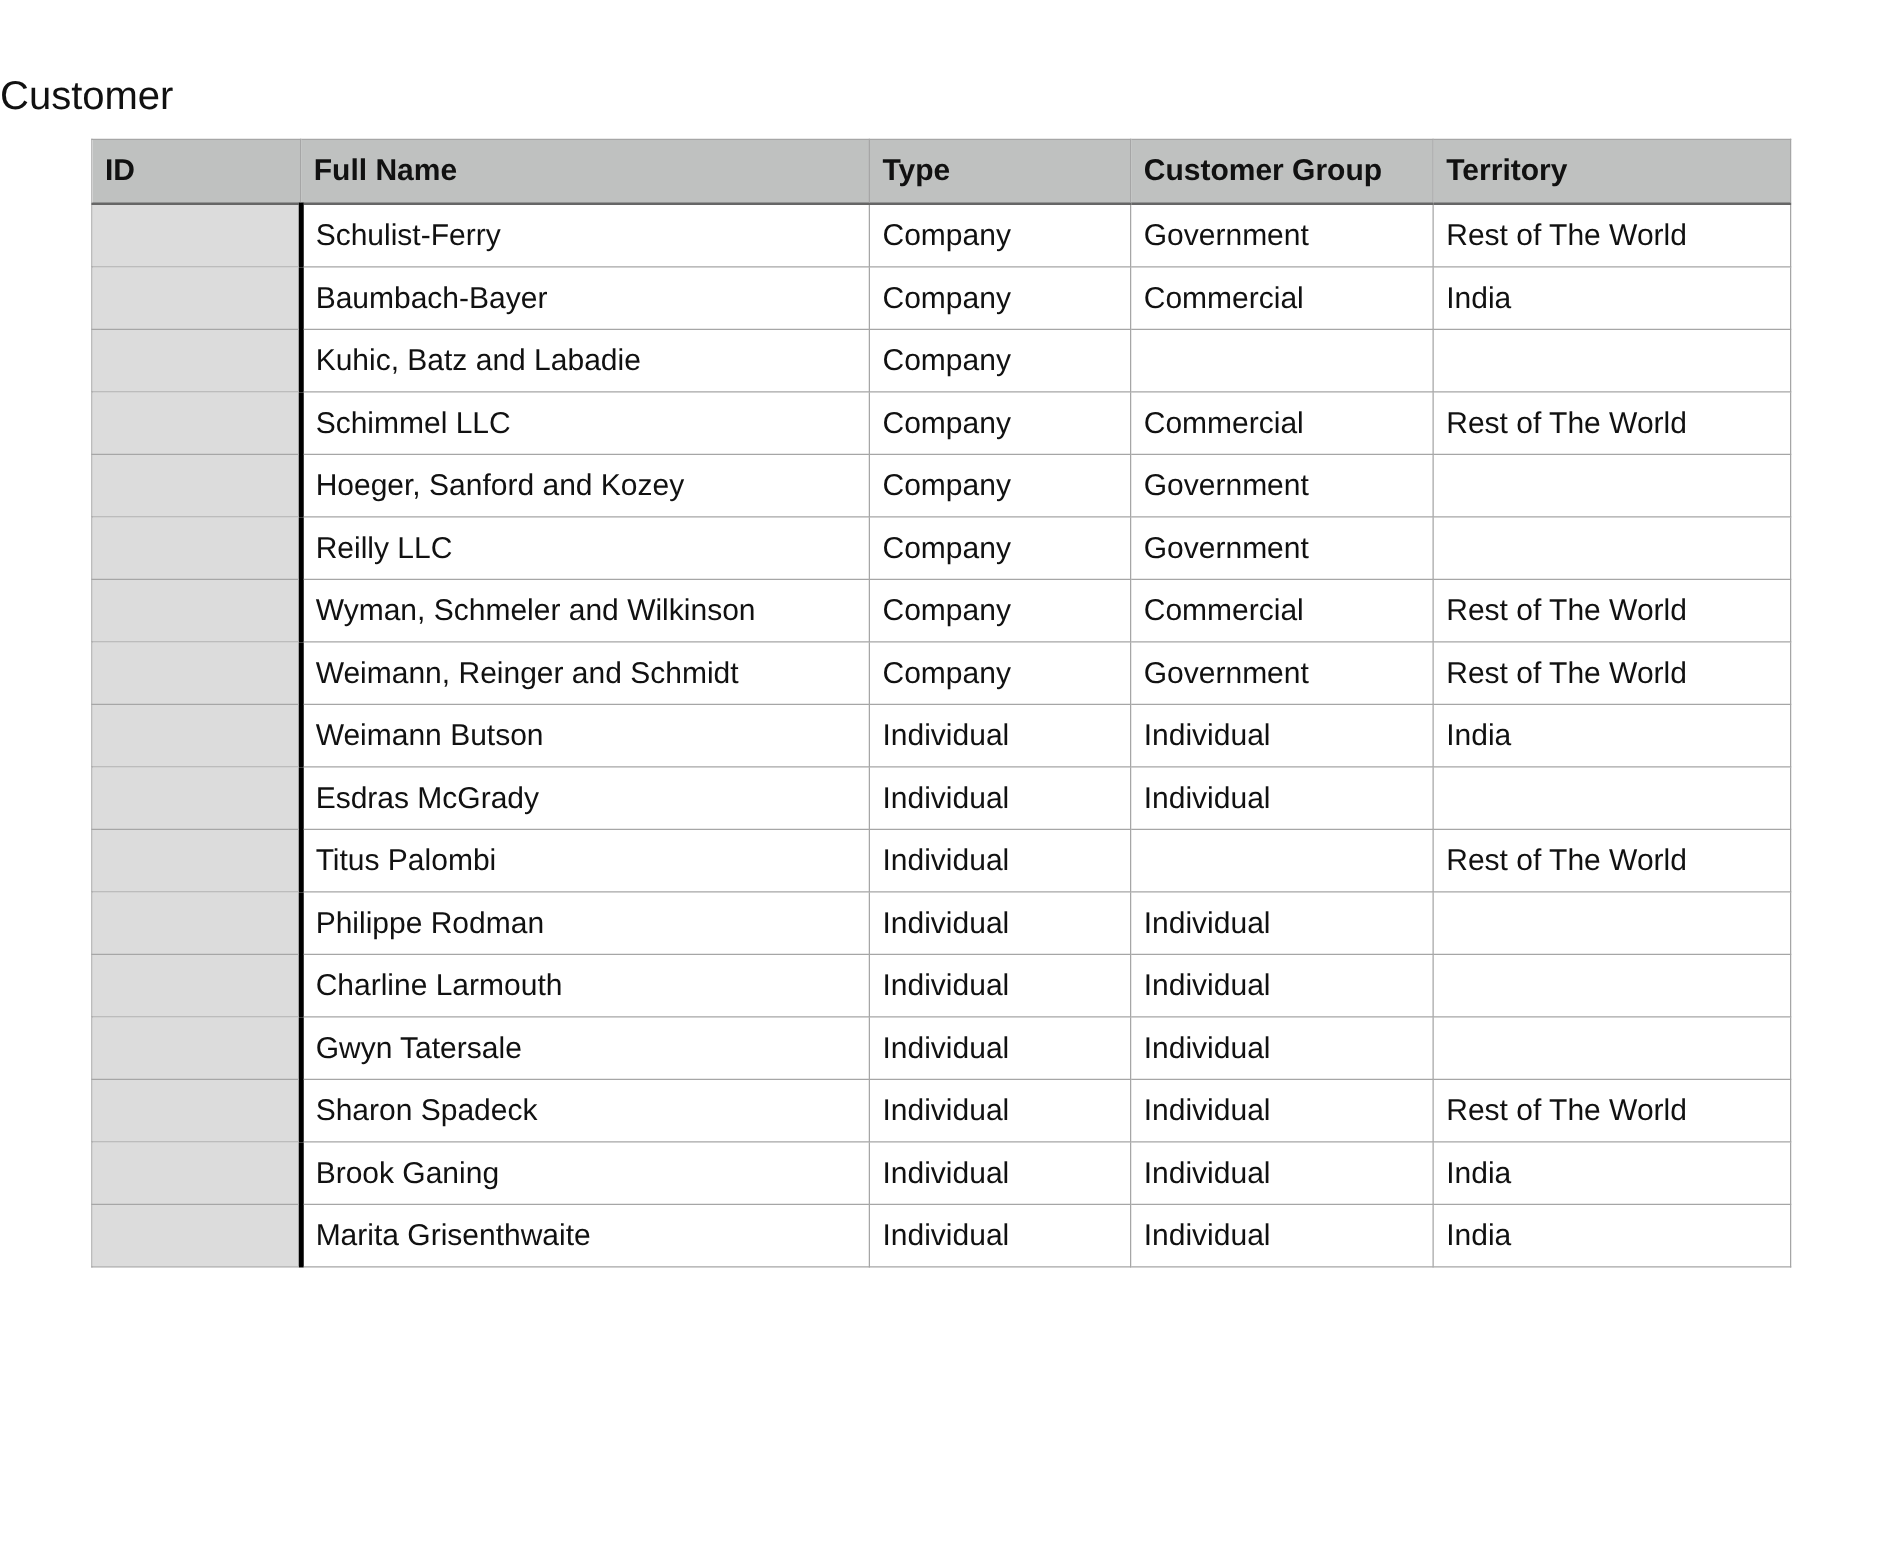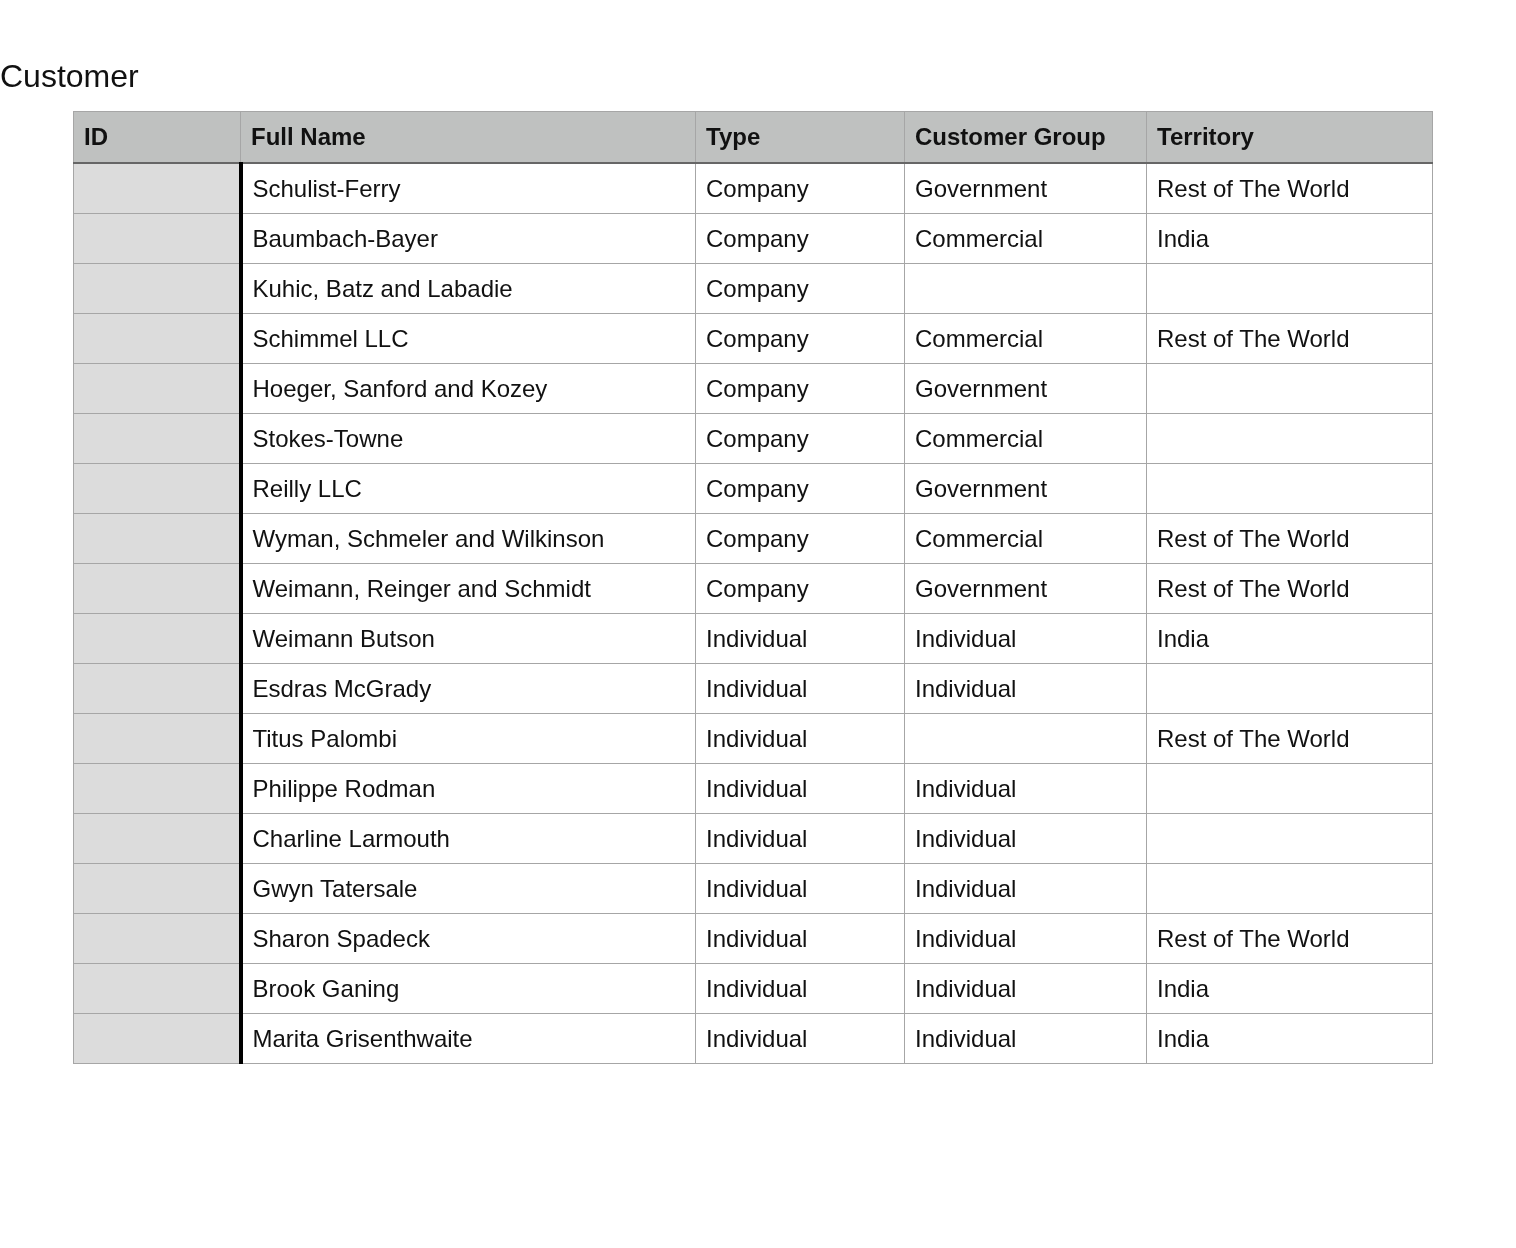--- a/index.html
+++ b/index.html
@@ -67,27 +67,20 @@
         <td class="name-cell">Schimmel LLC</td>
         <td>Company</td>
         <td>Commercial</td>
         <td>Rest of The World</td>
       </tr>
       <tr>
         <td class="id-cell"></td>
         <td class="name-cell">Hoeger, Sanford and Kozey</td>
         <td>Company</td>
         <td>Government</td>
-        <td></td>
-      </tr>
-      <tr>
-        <td class="id-cell"></td>
-        <td class="name-cell">Stokes-Towne</td>
-        <td>Company</td>
-        <td>Commercial</td>
         <td></td>
       </tr>
       <tr>
         <td class="id-cell"></td>
         <td class="name-cell">Reilly LLC</td>
         <td>Company</td>
         <td>Government</td>
         <td></td>
       </tr>
       <tr>

